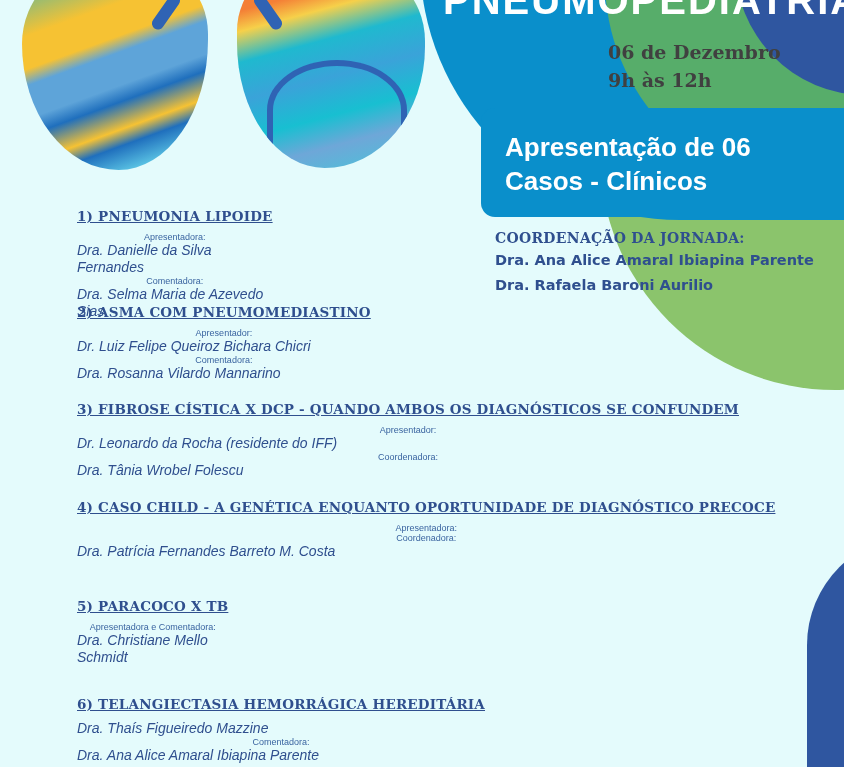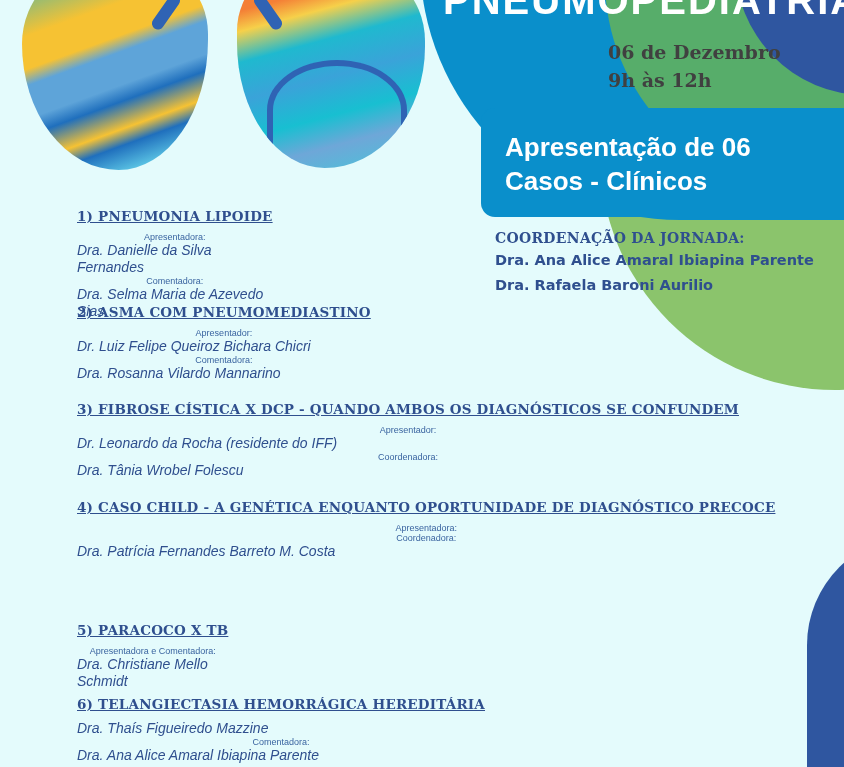--- a/index.html
+++ b/index.html
@@ -36,21 +36,21 @@
   
   .cases { position: absolute; left: 77px; top: 206px; }
   .case { margin-bottom: 0; }
   .case-title { color: #2f4f8e; font-family: "DejaVu Serif", serif; font-weight: bold; font-size: 13.5px; line-height: 20px; letter-spacing: 0.2px; text-decoration: underline; }
   .role { color: #3a64a0; font-family: "Liberation Sans", sans-serif; font-size: 9px; line-height: 10px; text-align: center; }
   .person { color: #2f4f8e; font-family: "Liberation Sans", sans-serif; font-style: italic; font-size: 14px; line-height: 17px; }
   .case-1 { position: absolute; top: 0; }
   .case-2 { position: absolute; top: 96px; }
   .case-3 { position: absolute; top: 193px; }
   .case-4 { position: absolute; top: 291px; }
-  .case-5 { position: absolute; top: 390px; margin-top: 24px; }
+  .case-5 { position: absolute; top: 390px; }
   .case-6 { position: absolute; top: 488px; }
   .case-title { margin-bottom: 6px; white-space: nowrap; }
 </style>
 </head>
 <body>
 
 <div class="bg-layer">
   <div class="shape blob-green-low"></div>
   <div class="shape blob-blue"></div>
   <div class="shape blob-green-top"></div>

